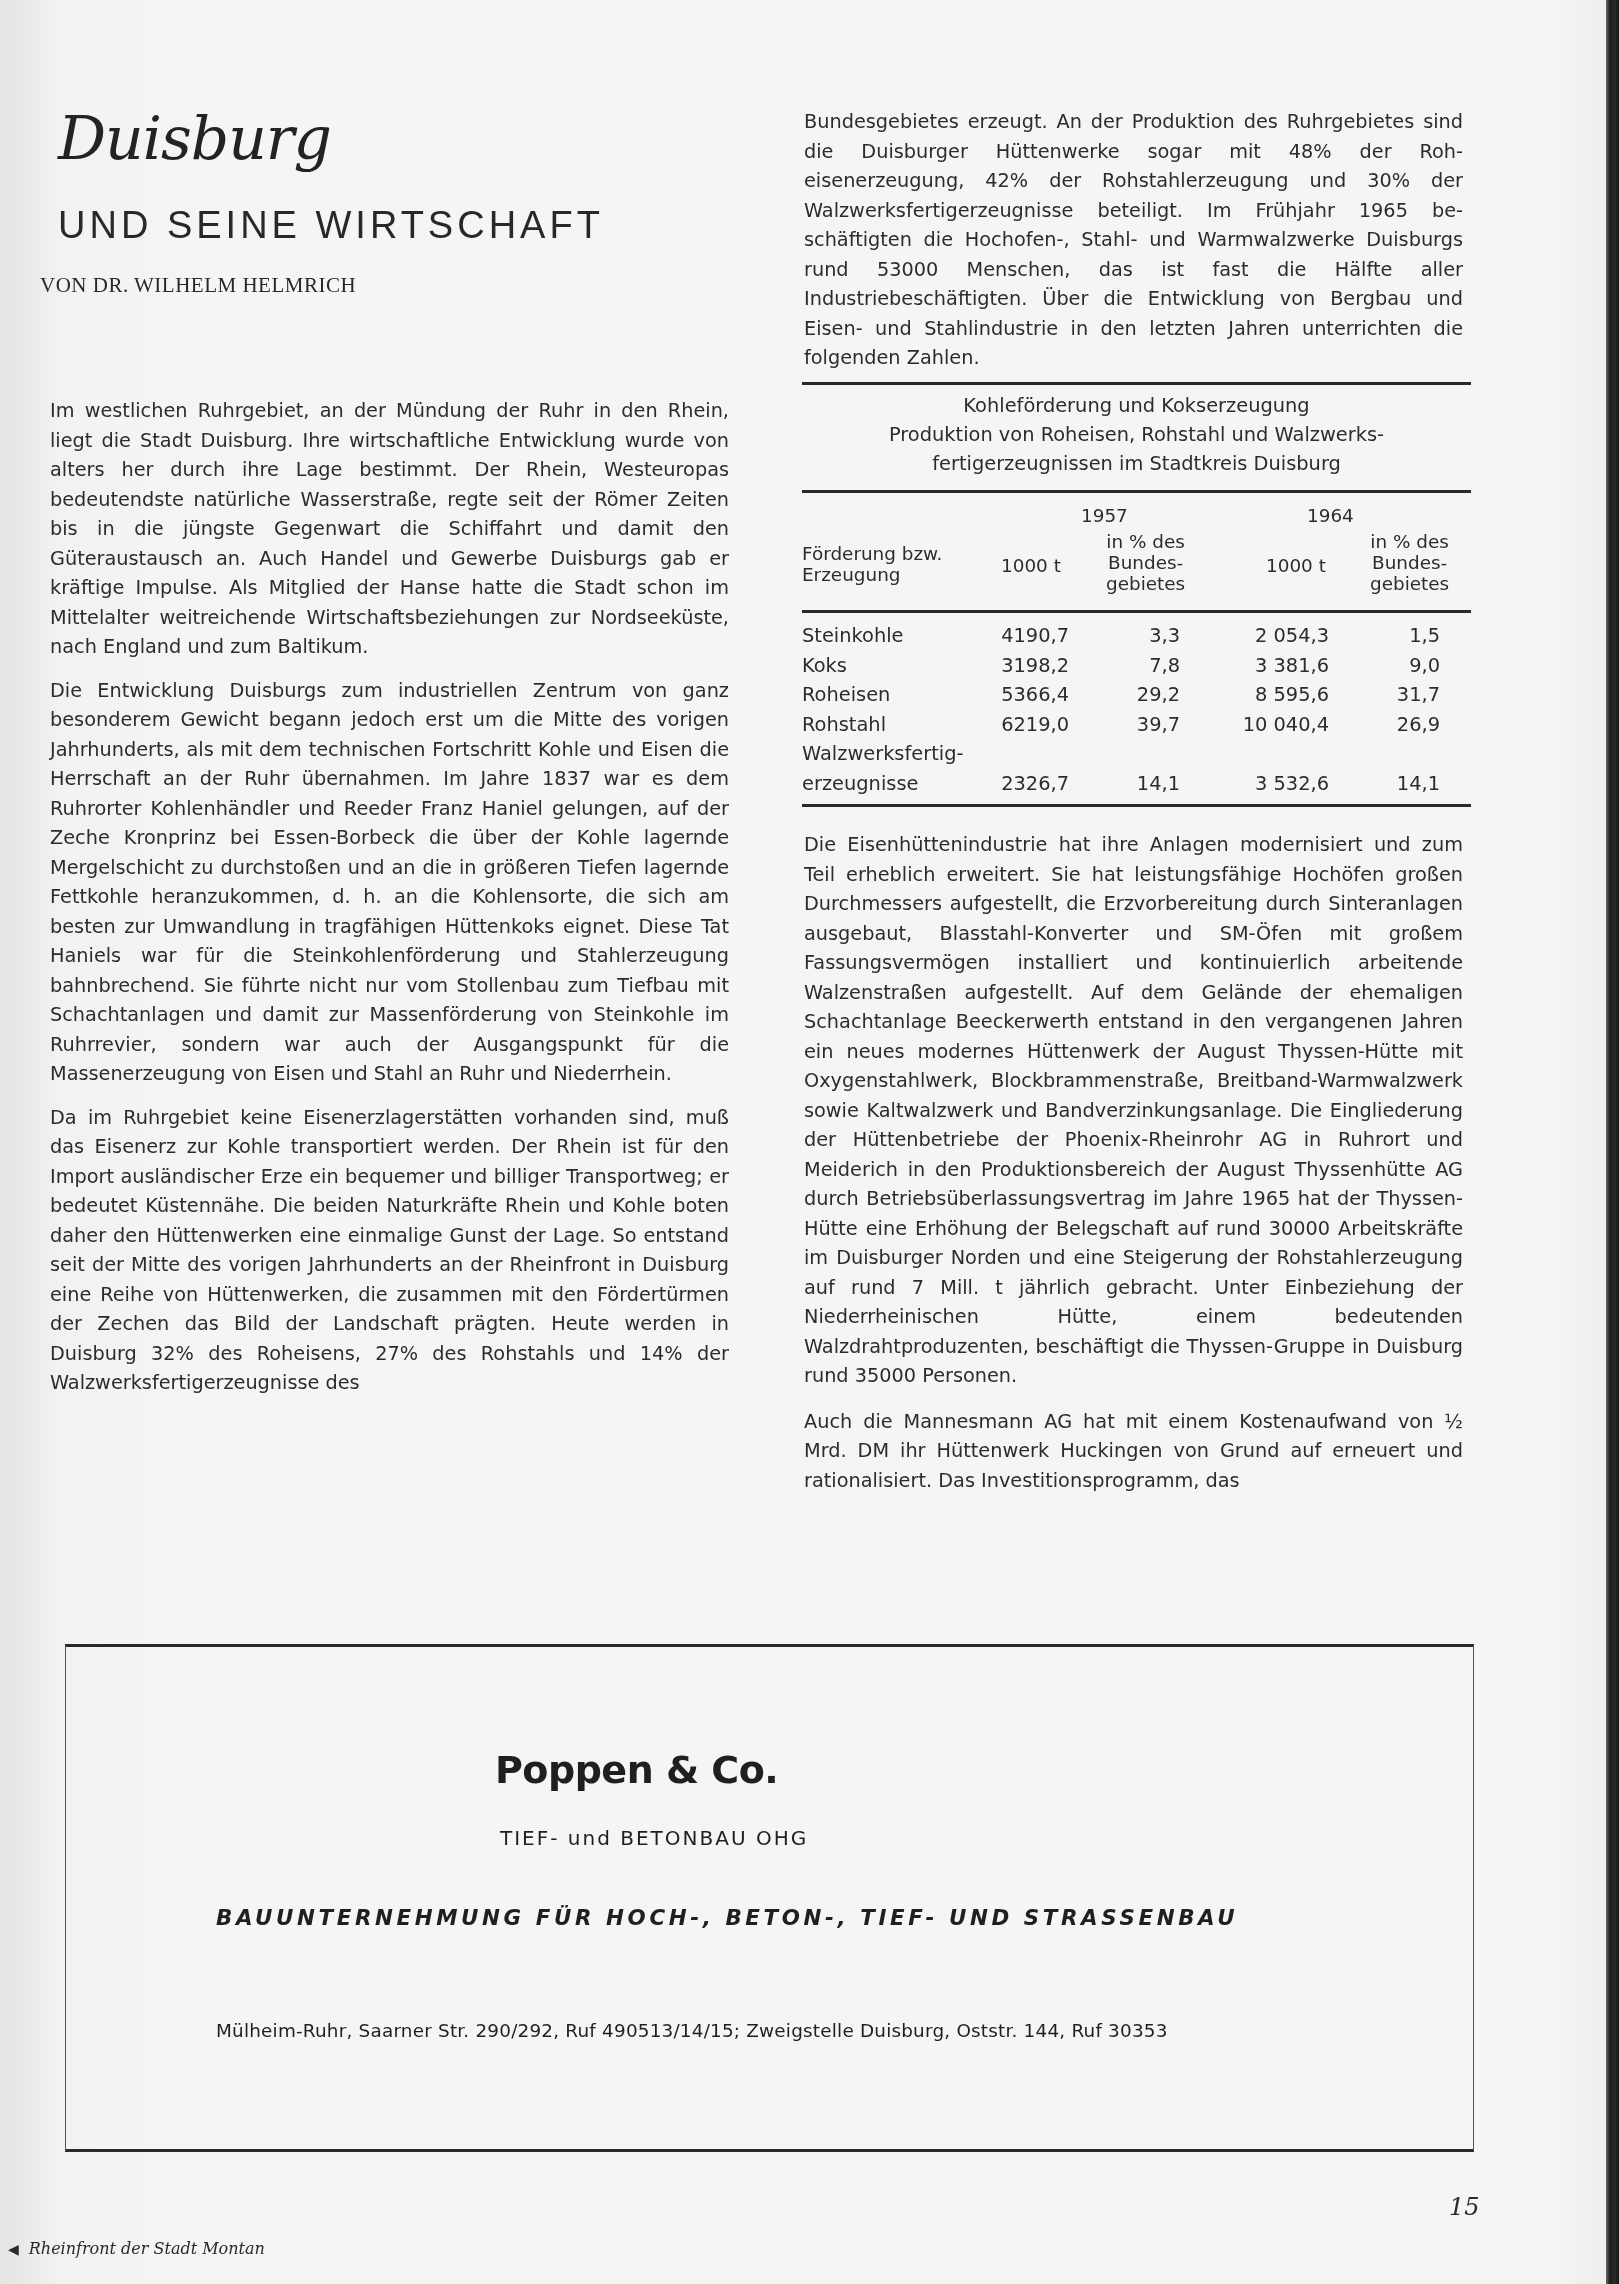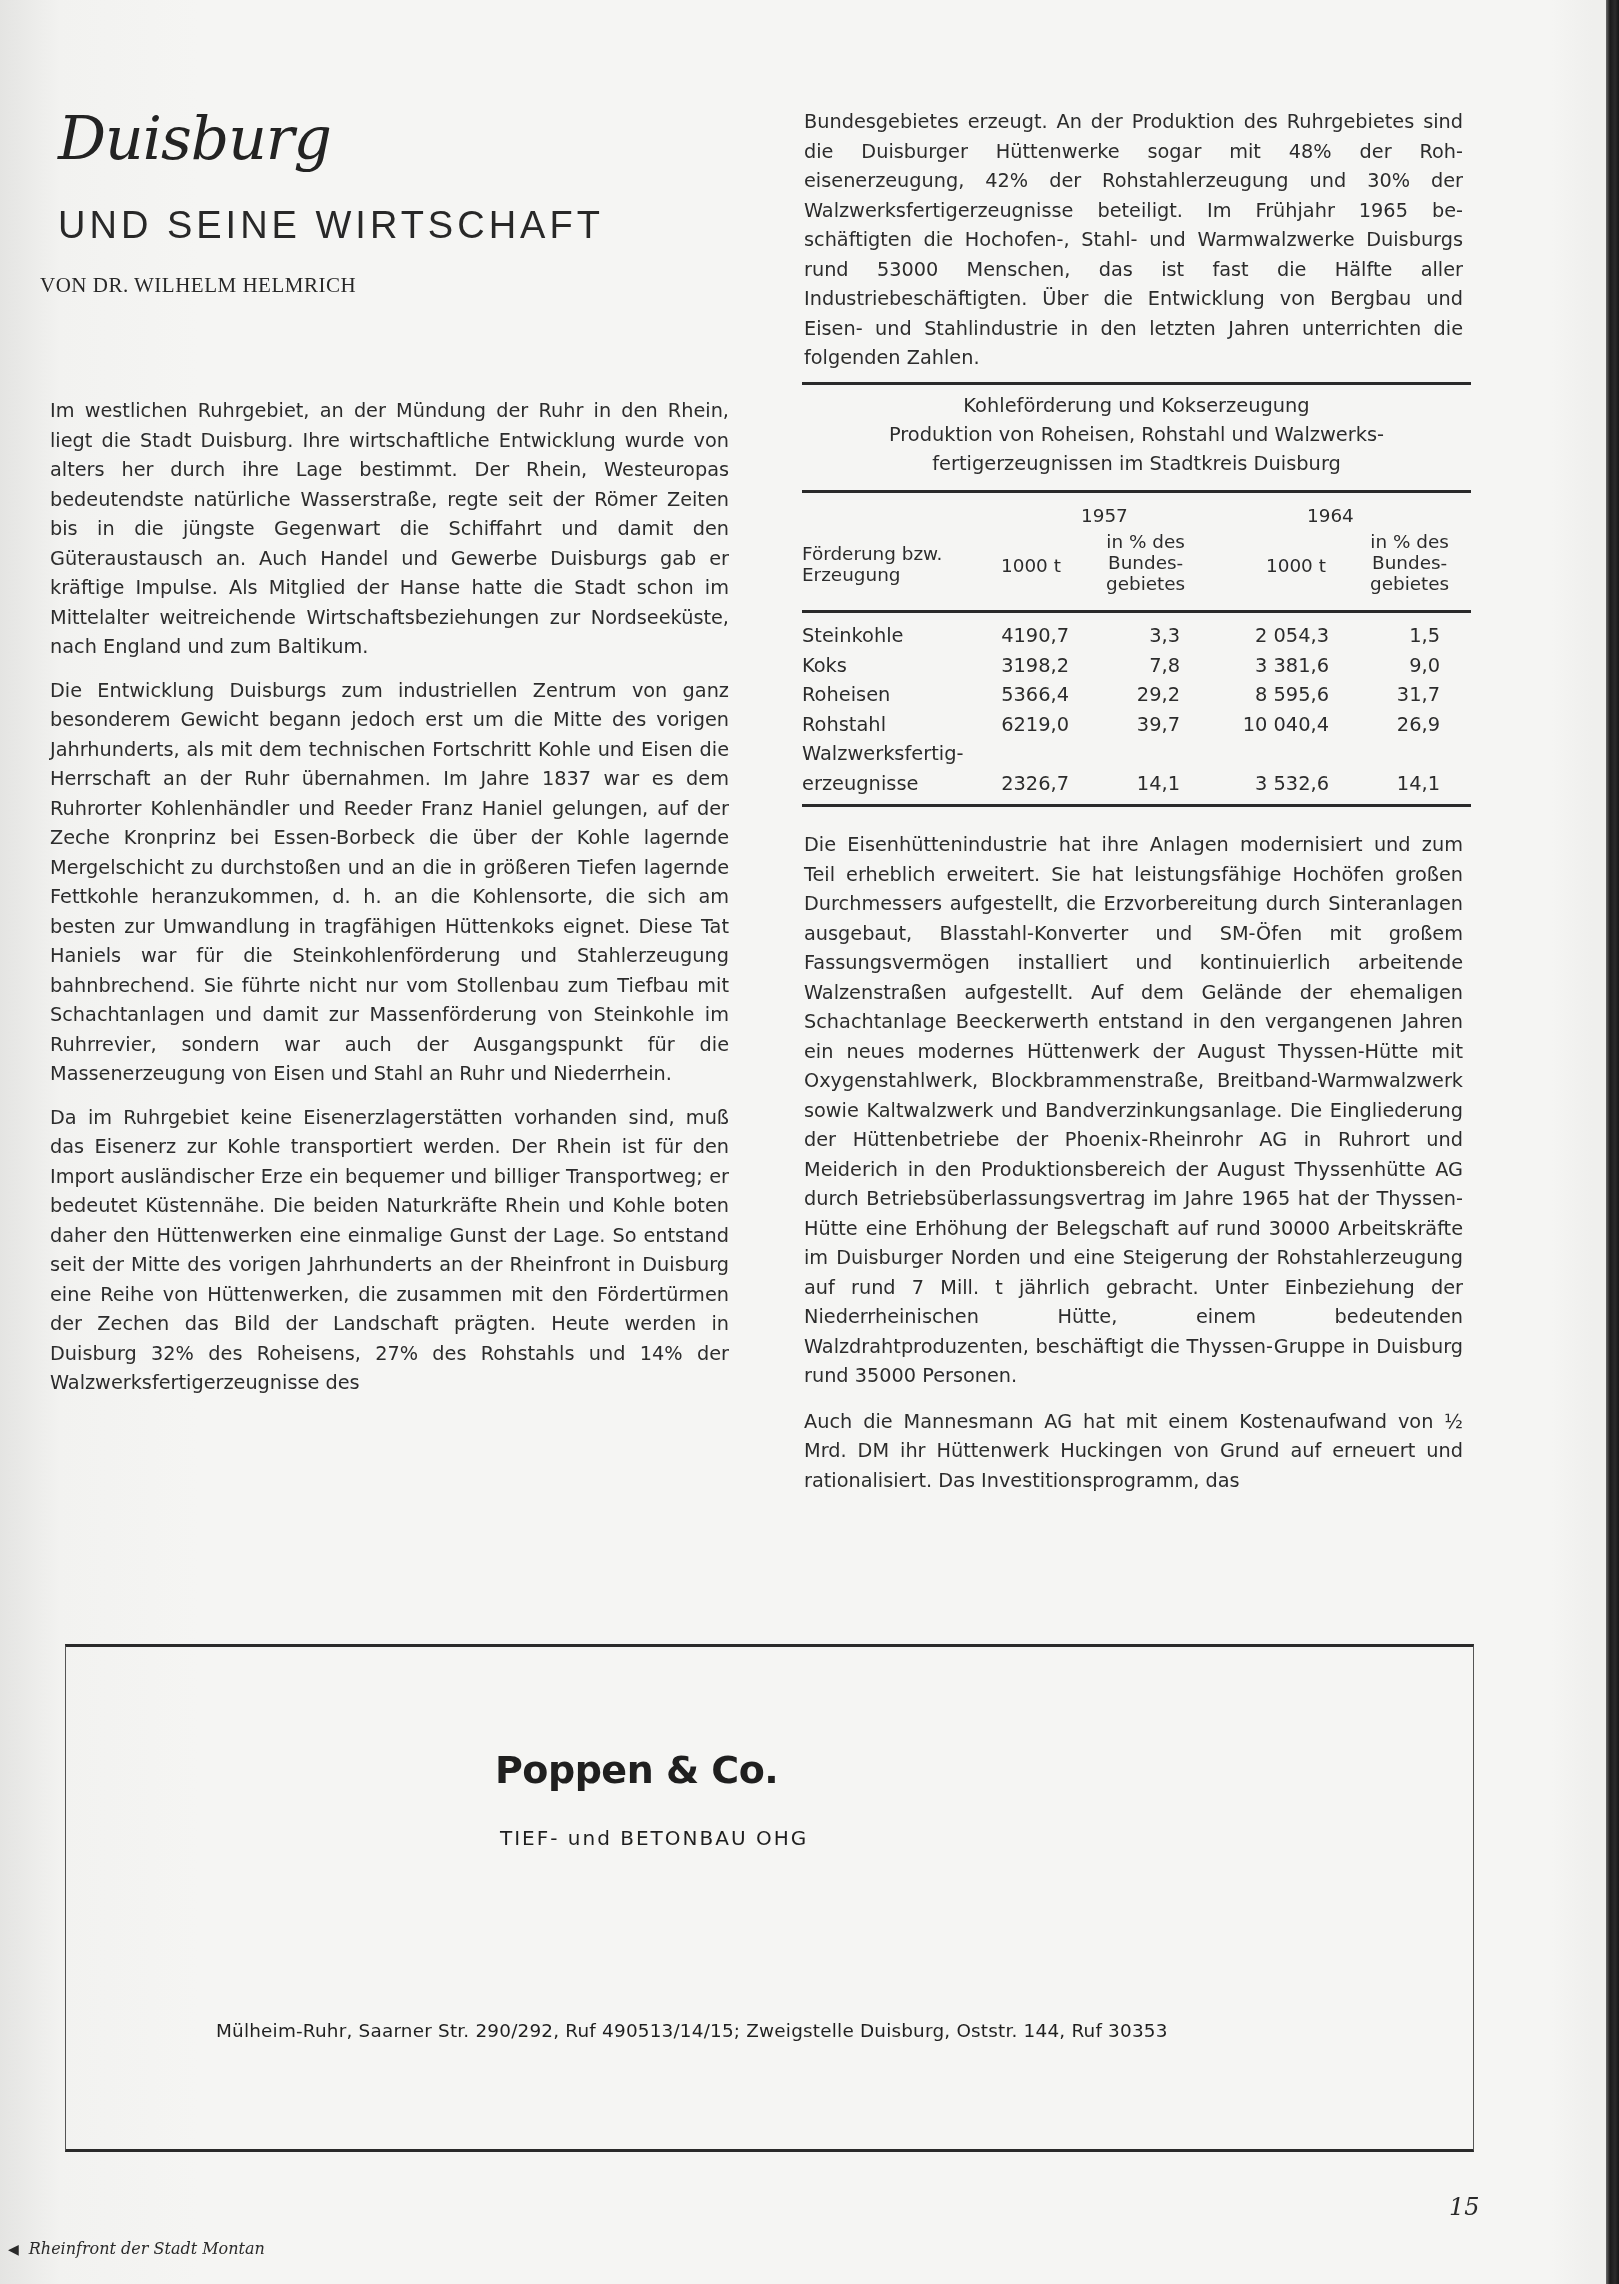--- a/index.html
+++ b/index.html
@@ -193,20 +193,21 @@
   </div>
 
   <div class="col col-right" style="top:830px;">
     <p>Die Eisenhüttenindustrie hat ihre Anlagen modernisiert und zum Teil erheblich erweitert. Sie hat leistungsfähige Hoch­öfen großen Durchmessers aufgestellt, die Erzvorbereitung durch Sinteranlagen ausgebaut, Blasstahl-Konverter und SM-Öfen mit großem Fassungsvermögen installiert und kon­tinuierlich arbeitende Walzenstraßen aufgestellt. Auf dem Gelände der ehemaligen Schachtanlage Beeckerwerth ent­stand in den vergangenen Jahren ein neues modernes Hüttenwerk der August Thyssen-Hütte mit Oxygenstahlwerk, Blockbrammenstraße, Breitband-Warmwalzwerk sowie Kalt­walzwerk und Bandverzinkungsanlage. Die Eingliederung der Hüttenbetriebe der Phoenix-Rheinrohr AG in Ruhrort und Meiderich in den Produktionsbereich der August Thyssen­hütte AG durch Betriebsüberlassungsvertrag im Jahre 1965 hat der Thyssen-Hütte eine Erhöhung der Belegschaft auf rund 30000 Arbeitskräfte im Duisburger Norden und eine Steigerung der Rohstahlerzeugung auf rund 7 Mill. t jähr­lich gebracht. Unter Einbeziehung der Niederrheinischen Hütte, einem bedeutenden Walzdrahtproduzenten, beschäf­tigt die Thyssen-Gruppe in Duisburg rund 35000 Personen.</p>
     <p class="p-tail">Auch die Mannesmann AG hat mit einem Kostenaufwand von ½ Mrd. DM ihr Hüttenwerk Huckingen von Grund auf erneuert und rationalisiert. Das Investitionsprogramm, das</p>
   </div>
 
   <div class="ad">
     <div class="ad-company">Poppen &amp; Co.</div>
     <div class="ad-type">TIEF- und BETONBAU OHG</div>
+    <div class="ad-slogan">BAUUNTERNEHMUNG FÜR HOCH-, BETON-, TIEF- UND STRASSENBAU</div>
     <div class="ad-address">Mülheim-Ruhr, Saarner Str. 290/292, Ruf 490513/14/15; Zweigstelle Duisburg, Oststr. 144, Ruf 30353</div>
   </div>
 
   <div class="caption">
     <span class="tri">◀</span><span>Rheinfront der Stadt Montan</span>
   </div>
   <div class="page-number">15</div>
 
   <div class="edge-dark"></div>
 </div>

